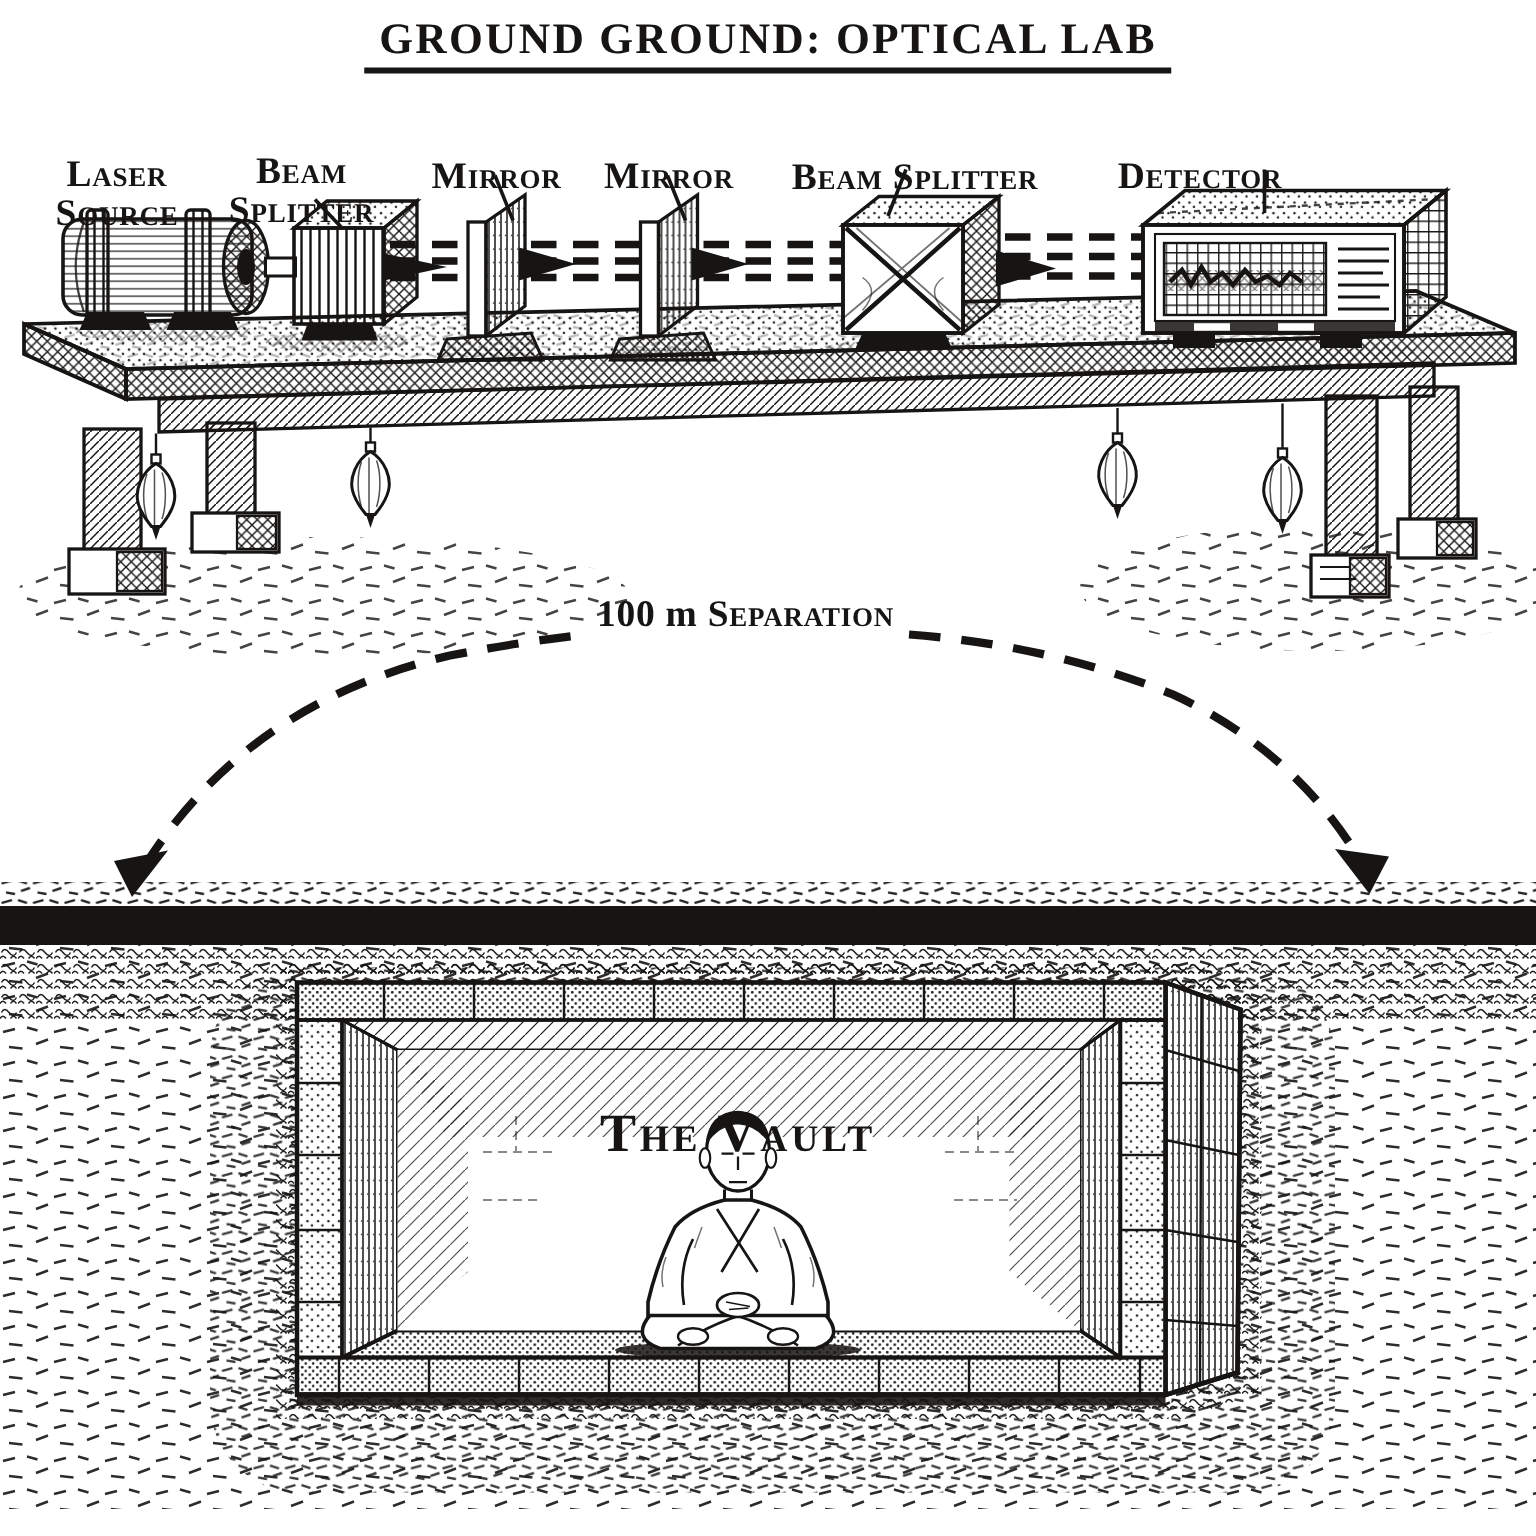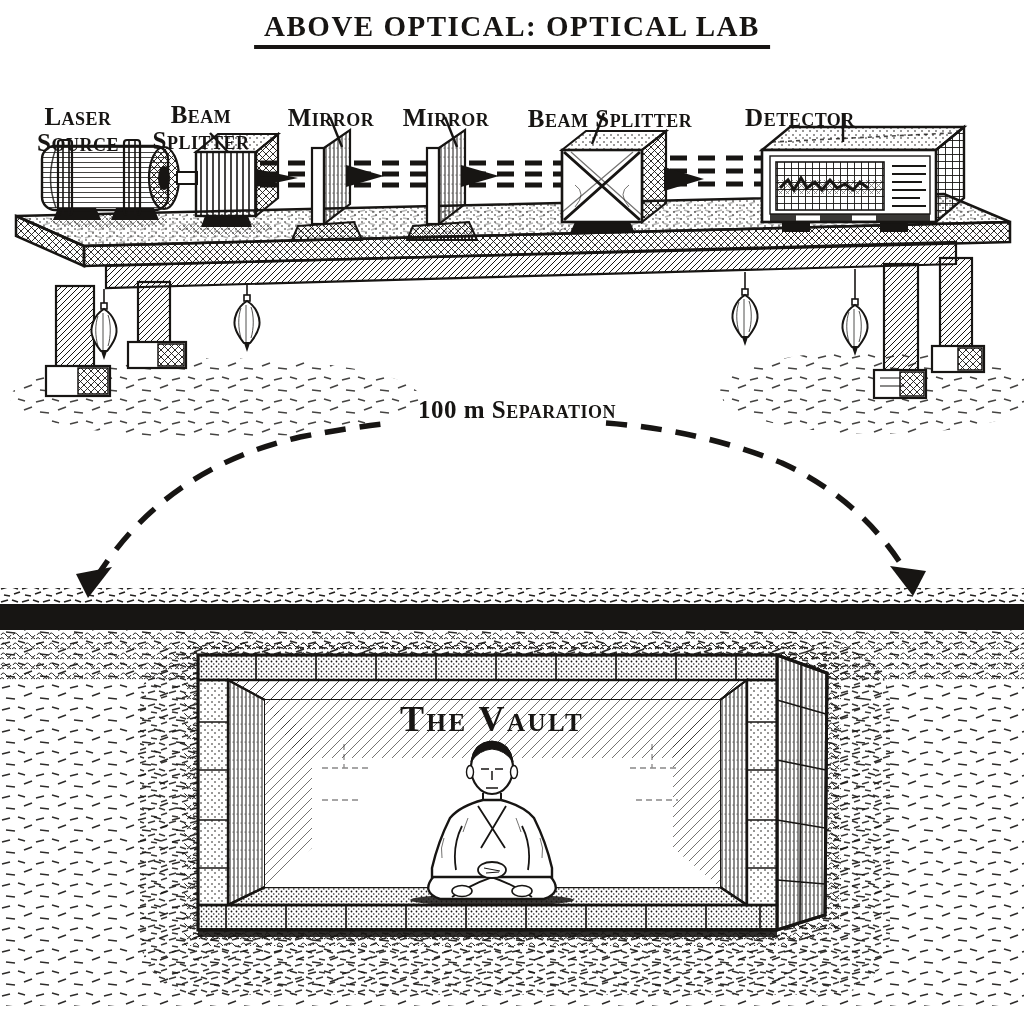--- a/index.html
+++ b/index.html
@@ -13,25 +13,25 @@
     font-size:29px;font-weight:bold;letter-spacing:1.5px;white-space:nowrap;
     border-bottom:4px solid #171513;padding:0 10px 2px 10px;
   }
   .comp-label{
     position:absolute;transform:translateX(-50%);
     font-weight:bold;font-variant:small-caps;font-size:25px;line-height:1.02;
     text-align:center;letter-spacing:.5px;margin-top:17px;
   }
   .sep-label{
     position:absolute;left:497px;top:396px;transform:translateX(-50%);
-    font-weight:bold;font-size:25px;white-space:nowrap;letter-spacing:.5px;margin-left:20px;
+    font-weight:bold;font-size:25px;white-space:nowrap;letter-spacing:.5px;
   }
   .sep-label .word{font-variant:small-caps;}
   .vault-label{
-    position:absolute;left:492px;top:698px;transform:translateX(-50%);
+    position:absolute;left:492px;top:734px;transform:translateX(-50%);
     font-weight:bold;font-variant:small-caps;font-size:36px;letter-spacing:2.5px;white-space:nowrap;
   }
 </style>
 </head>
 <body>
 
 <div class="canvas">
 
 <svg width="1024" height="1024" viewBox="0 0 1024 1024">
   <defs>
@@ -315,21 +315,21 @@
       <path d="M471 762 Q473 742 492 741 Q511 742 513 762 Q505 750 492 749 Q479 750 471 762 Z" fill="#171513" stroke-width="1"></path>
       <ellipse cx="470" cy="772" rx="3.5" ry="6.5" stroke-width="1.4"></ellipse>
       <ellipse cx="514" cy="772" rx="3.5" ry="6.5" stroke-width="1.4"></ellipse>
       <path d="M481 769 h8 M495 769 h8 M492 771 v9 M486 788 h12" fill="none" stroke-width="1.5"></path>
     </g>
 
     <rect x="198" y="928" width="579" height="9" fill="#171513" opacity=".9"></rect>
   </g>
 </svg>
 
-<div class="title">ABOVE OPTICAL: OPTICAL LAB</div>
+<div class="title">GROUND GROUND: OPTICAL LAB</div>
 
 <div class="comp-label" style="left:78px;top:87px;width:100px">Laser Source</div>
 <div class="comp-label" style="left:201px;top:85px;width:116px">Beam Splitter</div>
 <div class="comp-label" style="left:331px;top:88px;white-space:nowrap">Mirror</div>
 <div class="comp-label" style="left:446px;top:88px;white-space:nowrap">Mirror</div>
 <div class="comp-label" style="left:610px;top:89px;white-space:nowrap">Beam Splitter</div>
 <div class="comp-label" style="left:800px;top:88px;white-space:nowrap">Detector</div>
 
 <div class="sep-label">
   <span>100 m</span>

